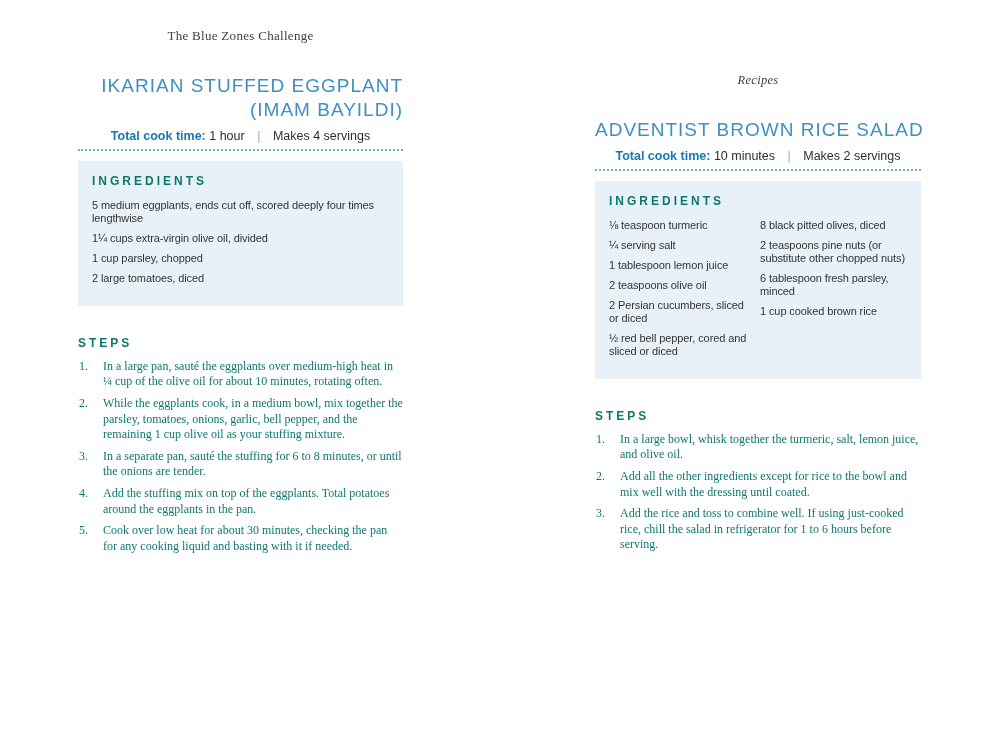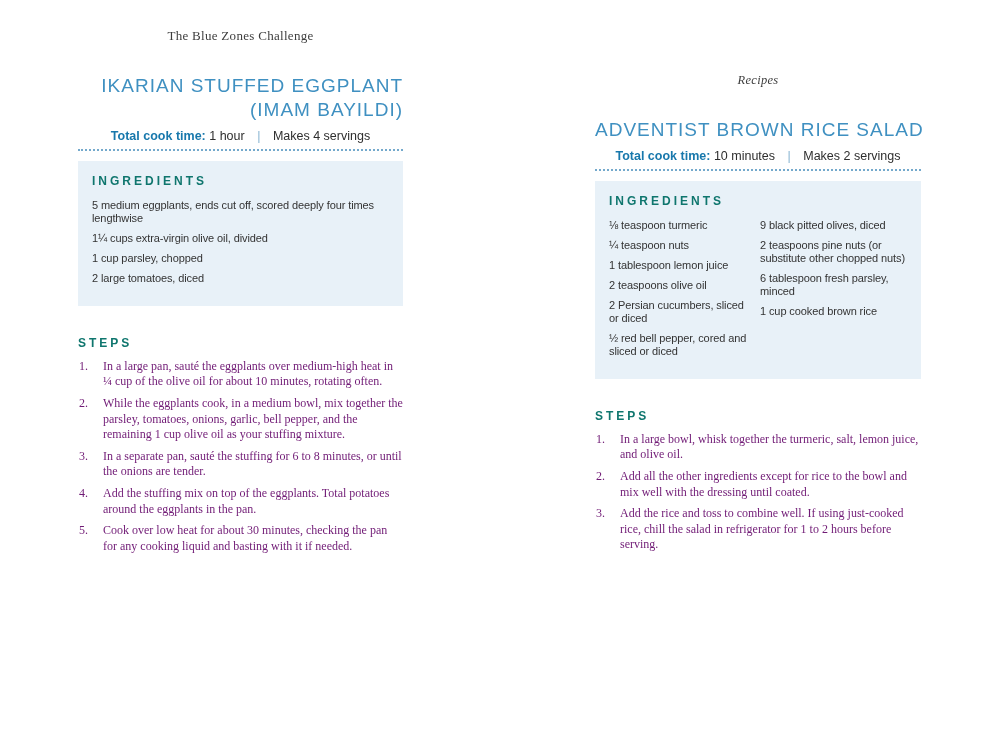--- a/index.html
+++ b/index.html
@@ -38,21 +38,21 @@
   .ingredient-cols { display:flex; gap:4px; margin-top:11px; }
   .ingredient-col { flex:1 1 0; margin:0; padding:0; list-style:none; }
   .ingredient-item {
     font-size:11px; line-height:1.18; color:#333333;
     margin-bottom:7px; letter-spacing:-0.1px;
   }
 
   .steps-section { margin-top:30px; }
   .steps-list {
     list-style:none; counter-reset:step; margin:9px 0 0; padding:0;
-    font-family:"Liberation Serif", serif; font-size:12px; color:#701a75;
+    font-family:"Liberation Serif", serif; font-size:12px; color:#0f766e;
   }
   .step-item {
     counter-increment:step; position:relative; padding-left:25px;
     margin-bottom:6px; line-height:1.3;
   }
   .step-item::before { content:counter(step) "."; position:absolute; left:1px; }
 
   .page-number {
     position:absolute; bottom:38px; text-align:center;
     font-family:"Liberation Serif", serif; font-size:12.5px; color:#3d3d3d;
@@ -123,40 +123,40 @@
       <span>Makes 2 servings</span>
     </div>
 
     <div class="dotted-rule"></div>
 
     <div class="ingredients-box">
       <div class="section-heading">INGREDIENTS</div>
       <div class="ingredient-cols">
         <ul class="ingredient-col">
             <li class="ingredient-item">⅛ teaspoon turmeric</li>
-            <li class="ingredient-item">¼ teaspoon nuts</li>
+            <li class="ingredient-item">¼ serving salt</li>
             <li class="ingredient-item">1 tablespoon lemon juice</li>
             <li class="ingredient-item">2 teaspoons olive oil</li>
             <li class="ingredient-item">2 Persian cucumbers, sliced or diced</li>
             <li class="ingredient-item">½ red bell pepper, cored and sliced or diced</li>
           </ul>
         <ul class="ingredient-col">
-            <li class="ingredient-item">9 black pitted olives, diced</li>
+            <li class="ingredient-item">8 black pitted olives, diced</li>
             <li class="ingredient-item">2 teaspoons pine nuts (or substitute other chopped nuts)</li>
             <li class="ingredient-item">6 tablespoon fresh parsley, minced</li>
             <li class="ingredient-item">1 cup cooked brown rice</li>
           </ul>
       </div>
     </div>
 
     <div class="steps-section">
       <div class="section-heading">STEPS</div>
       <ol class="steps-list">
           <li class="step-item">In a large bowl, whisk together the turmeric, salt, lemon juice, and olive oil.</li>
           <li class="step-item">Add all the other ingredients except for rice to the bowl and mix well with the dressing until coated.</li>
-          <li class="step-item">Add the rice and toss to combine well. If using just-cooked rice, chill the salad in refrigerator for 1 to 2 hours before serving.</li>
+          <li class="step-item">Add the rice and toss to combine well. If using just-cooked rice, chill the salad in refrigerator for 1 to 6 hours before serving.</li>
         </ol>
     </div>
 
     <div class="page-number">167</div>
   </div>
 
 </div>
 
 </body></html>

